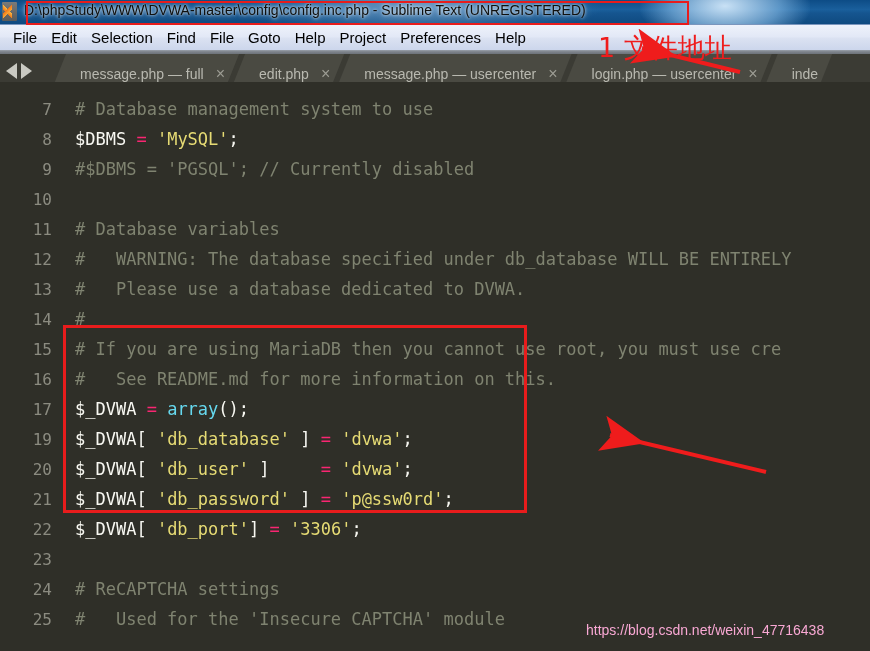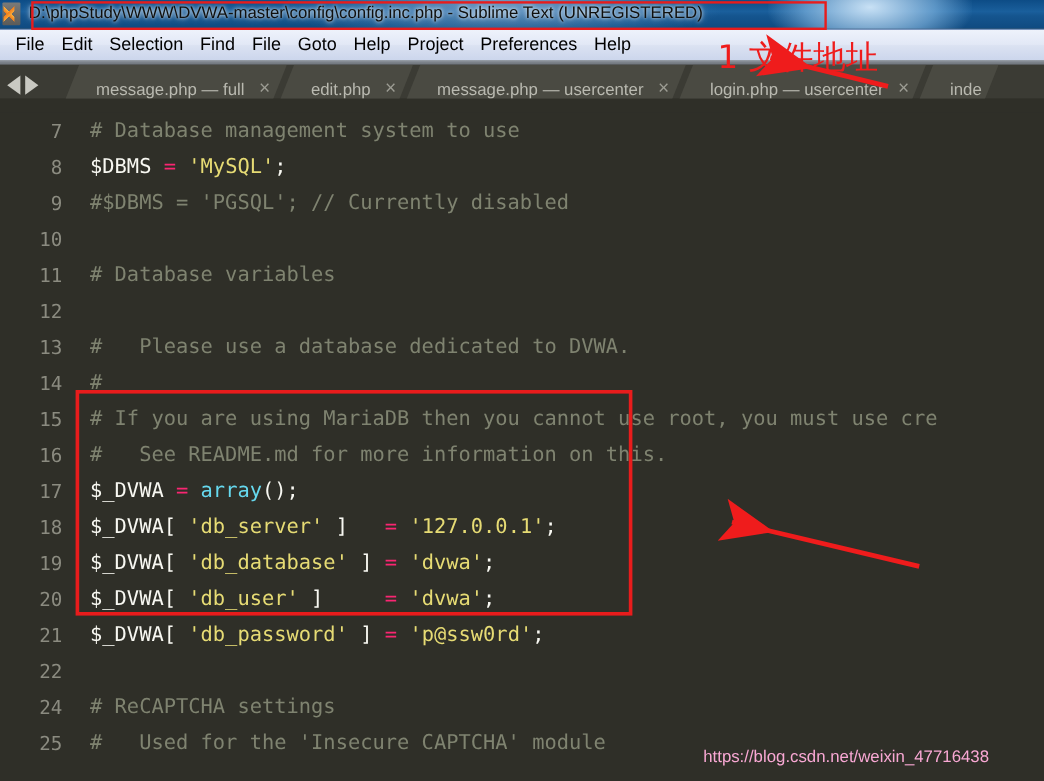--- a/index.html
+++ b/index.html
@@ -289,31 +289,31 @@
         </div>
       </div>
   </div>
 
   <div class="editor" id="editor">
       <div class="code-line"><span class="lineno">7</span><span class="linecode"><span class="cm"># Database management system to use</span></span></div>
       <div class="code-line"><span class="lineno">8</span><span class="linecode"><span class="var">$DBMS </span><span class="op">= </span><span class="str">'MySQL'</span><span class="pun">;</span></span></div>
       <div class="code-line"><span class="lineno">9</span><span class="linecode"><span class="cm">#$DBMS = 'PGSQL'; // Currently disabled</span></span></div>
       <div class="code-line"><span class="lineno">10</span><span class="linecode"><span class="cm"></span></span></div>
       <div class="code-line"><span class="lineno">11</span><span class="linecode"><span class="cm"># Database variables</span></span></div>
-      <div class="code-line"><span class="lineno">12</span></div>
+      <div class="code-line"><span class="lineno">12</span><span class="linecode"><span class="cm">#   WARNING: The database specified under db_database WILL BE ENTIRELY</span></span></div>
       <div class="code-line"><span class="lineno">13</span><span class="linecode"><span class="cm">#   Please use a database dedicated to DVWA.</span></span></div>
       <div class="code-line"><span class="lineno">14</span><span class="linecode"><span class="cm">#</span></span></div>
       <div class="code-line"><span class="lineno">15</span><span class="linecode"><span class="cm"># If you are using MariaDB then you cannot use root, you must use cre</span></span></div>
       <div class="code-line"><span class="lineno">16</span><span class="linecode"><span class="cm">#   See README.md for more information on this.</span></span></div>
       <div class="code-line"><span class="lineno">17</span><span class="linecode"><span class="var">$_DVWA </span><span class="op">= </span><span class="fn">array</span><span class="pun">();</span></span></div>
-      <div class="code-line"><span class="lineno">18</span><span class="linecode"><span class="var">$_DVWA[ </span><span class="str">'db_server'</span><span class="pun"> ]   </span><span class="op">= </span><span class="str">'127.0.0.1'</span><span class="pun">;</span></span></div>
       <div class="code-line"><span class="lineno">19</span><span class="linecode"><span class="var">$_DVWA[ </span><span class="str">'db_database'</span><span class="pun"> ] </span><span class="op">= </span><span class="str">'dvwa'</span><span class="pun">;</span></span></div>
       <div class="code-line"><span class="lineno">20</span><span class="linecode"><span class="var">$_DVWA[ </span><span class="str">'db_user'</span><span class="pun"> ]     </span><span class="op">= </span><span class="str">'dvwa'</span><span class="pun">;</span></span></div>
       <div class="code-line"><span class="lineno">21</span><span class="linecode"><span class="var">$_DVWA[ </span><span class="str">'db_password'</span><span class="pun"> ] </span><span class="op">= </span><span class="str">'p@ssw0rd'</span><span class="pun">;</span></span></div>
-      <div class="code-line"><span class="lineno">22</span></div>
+      <div class="code-line"><span class="lineno">22</span><span class="linecode"><span class="var">$_DVWA[ </span><span class="str">'db_port'</span><span class="pun">] </span><span class="op">= </span><span class="str">'3306'</span><span class="pun">;</span></span></div>
+      <div class="code-line"><span class="lineno">23</span><span class="linecode"><span class="cm"></span></span></div>
       <div class="code-line"><span class="lineno">24</span><span class="linecode"><span class="cm"># ReCAPTCHA settings</span></span></div>
       <div class="code-line"><span class="lineno">25</span><span class="linecode"><span class="cm">#   Used for the 'Insecure CAPTCHA' module</span></span></div>
     </div>
 
   <div class="anno-box-title"></div>
   <div class="anno-box-code"></div>
   <div class="anno-text-top">1 文件地址</div>
 
   <svg class="anno-svg" viewBox="0 0 870 651">
     <defs>

